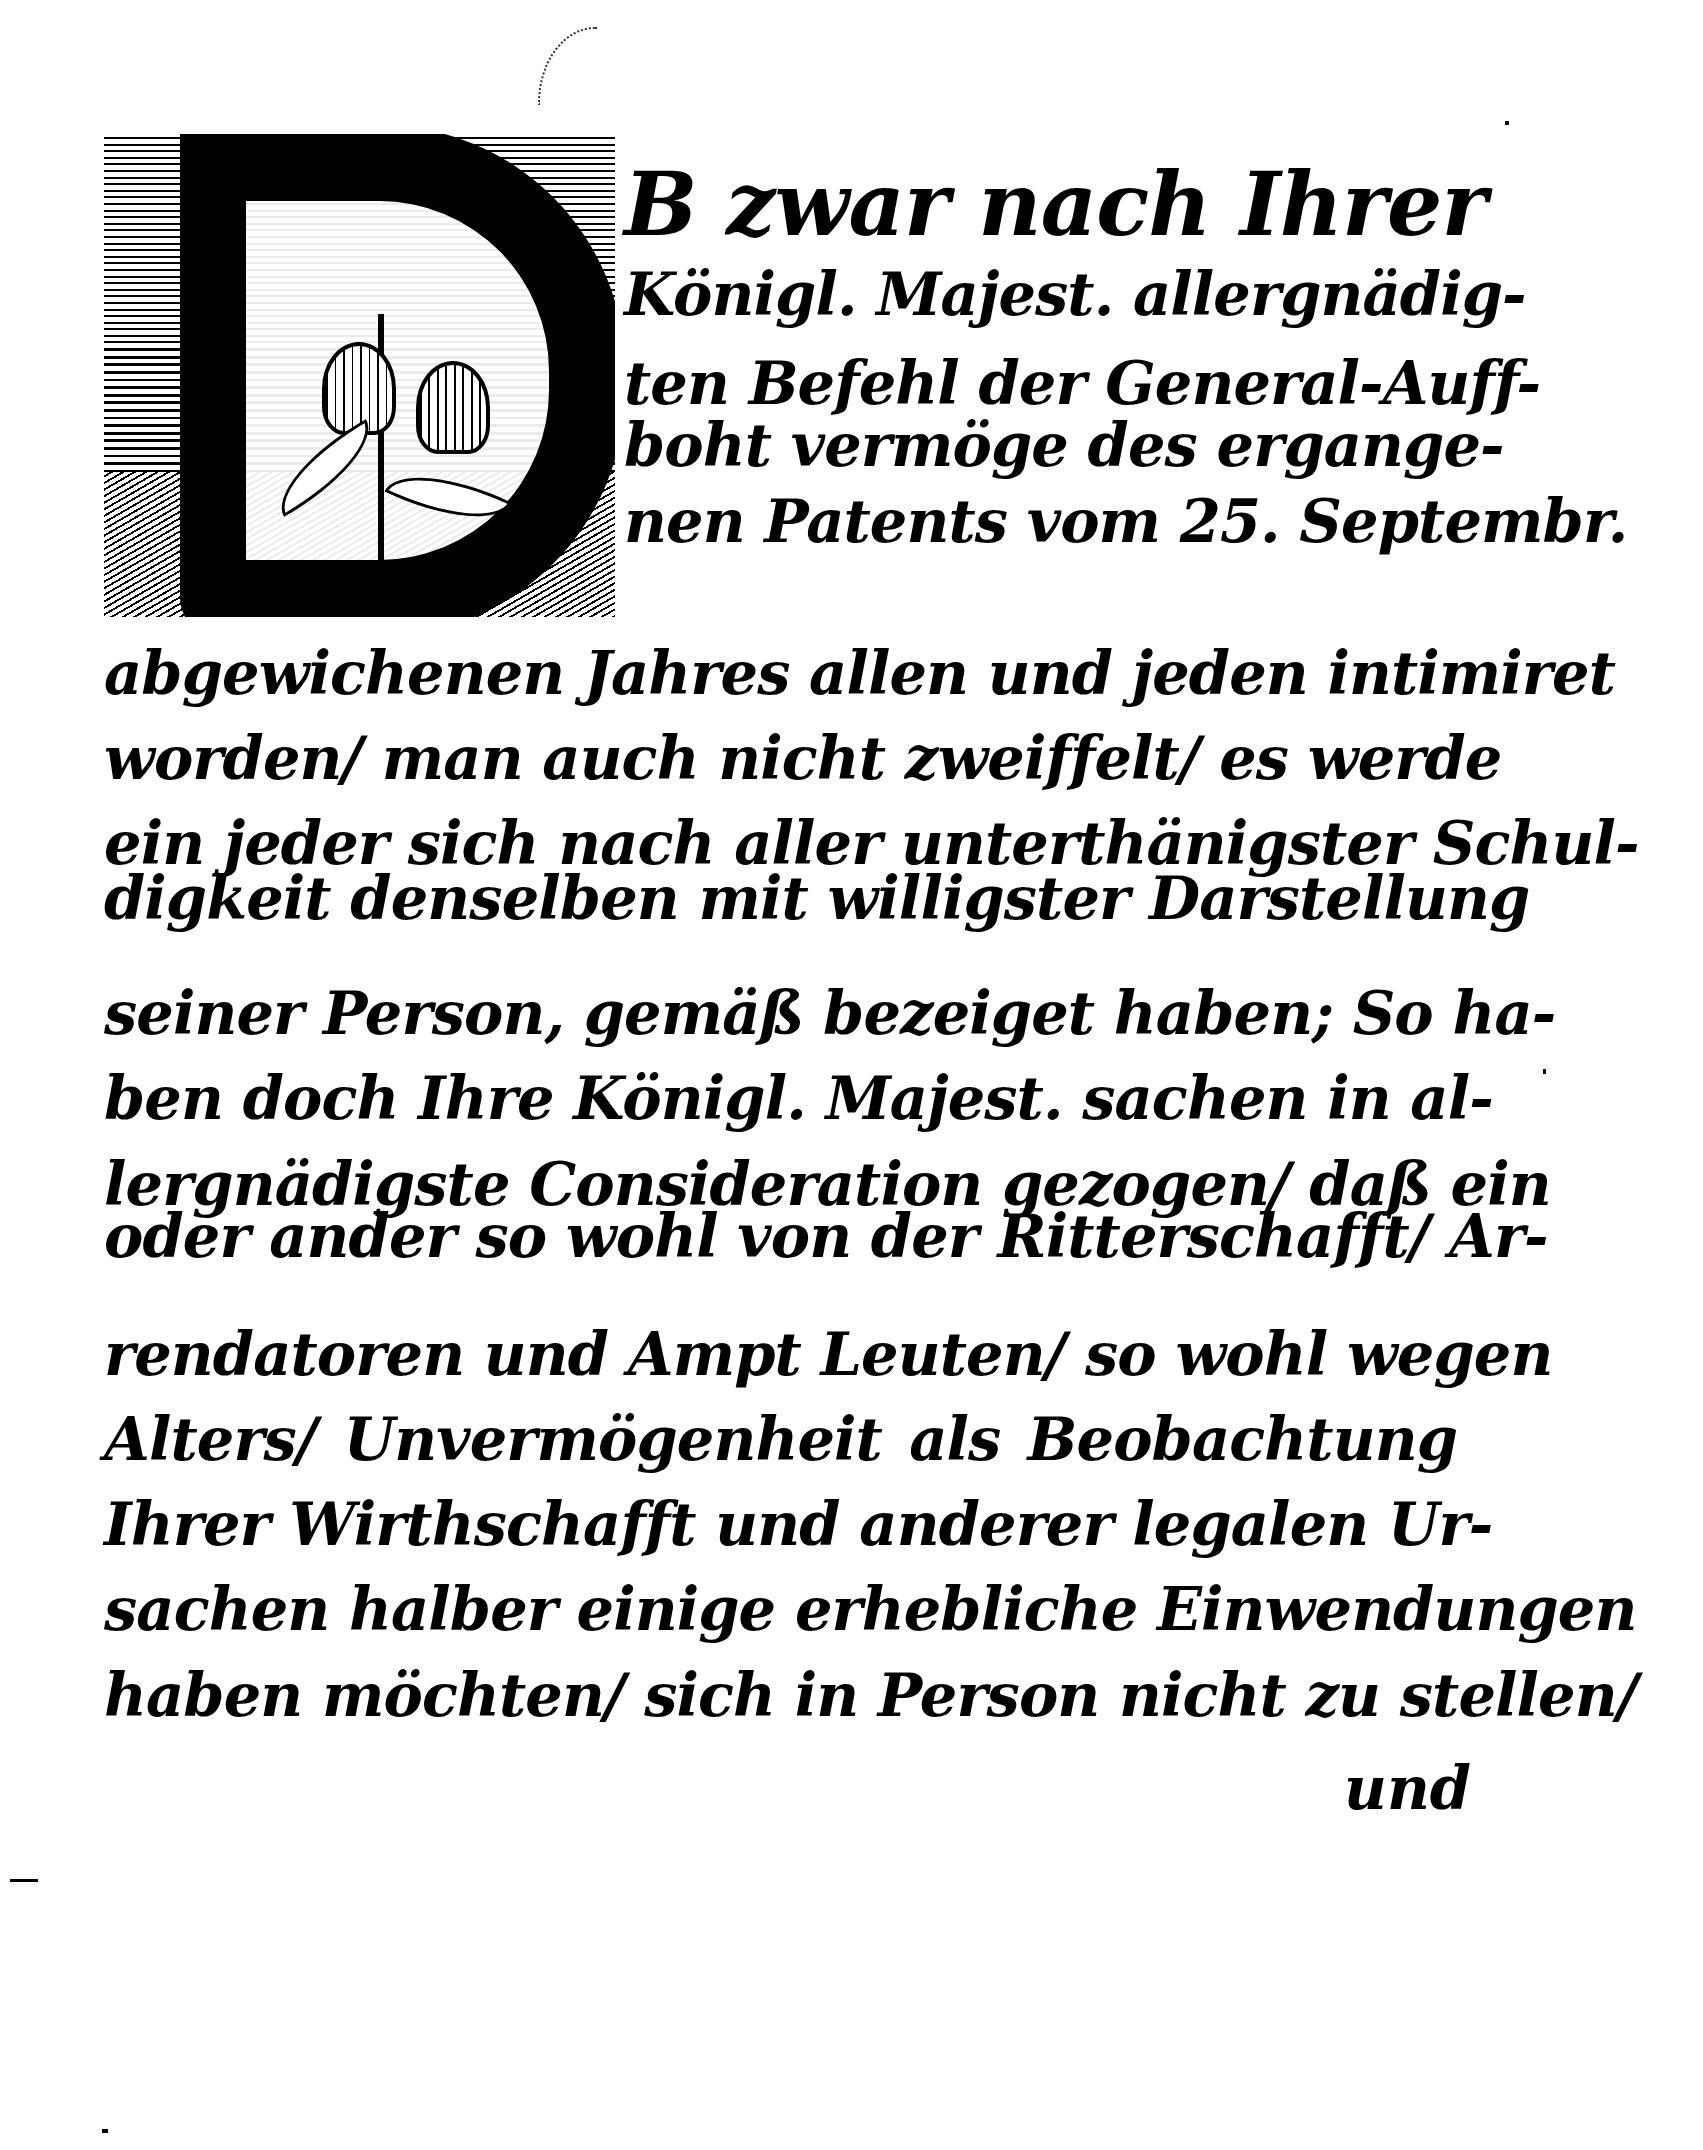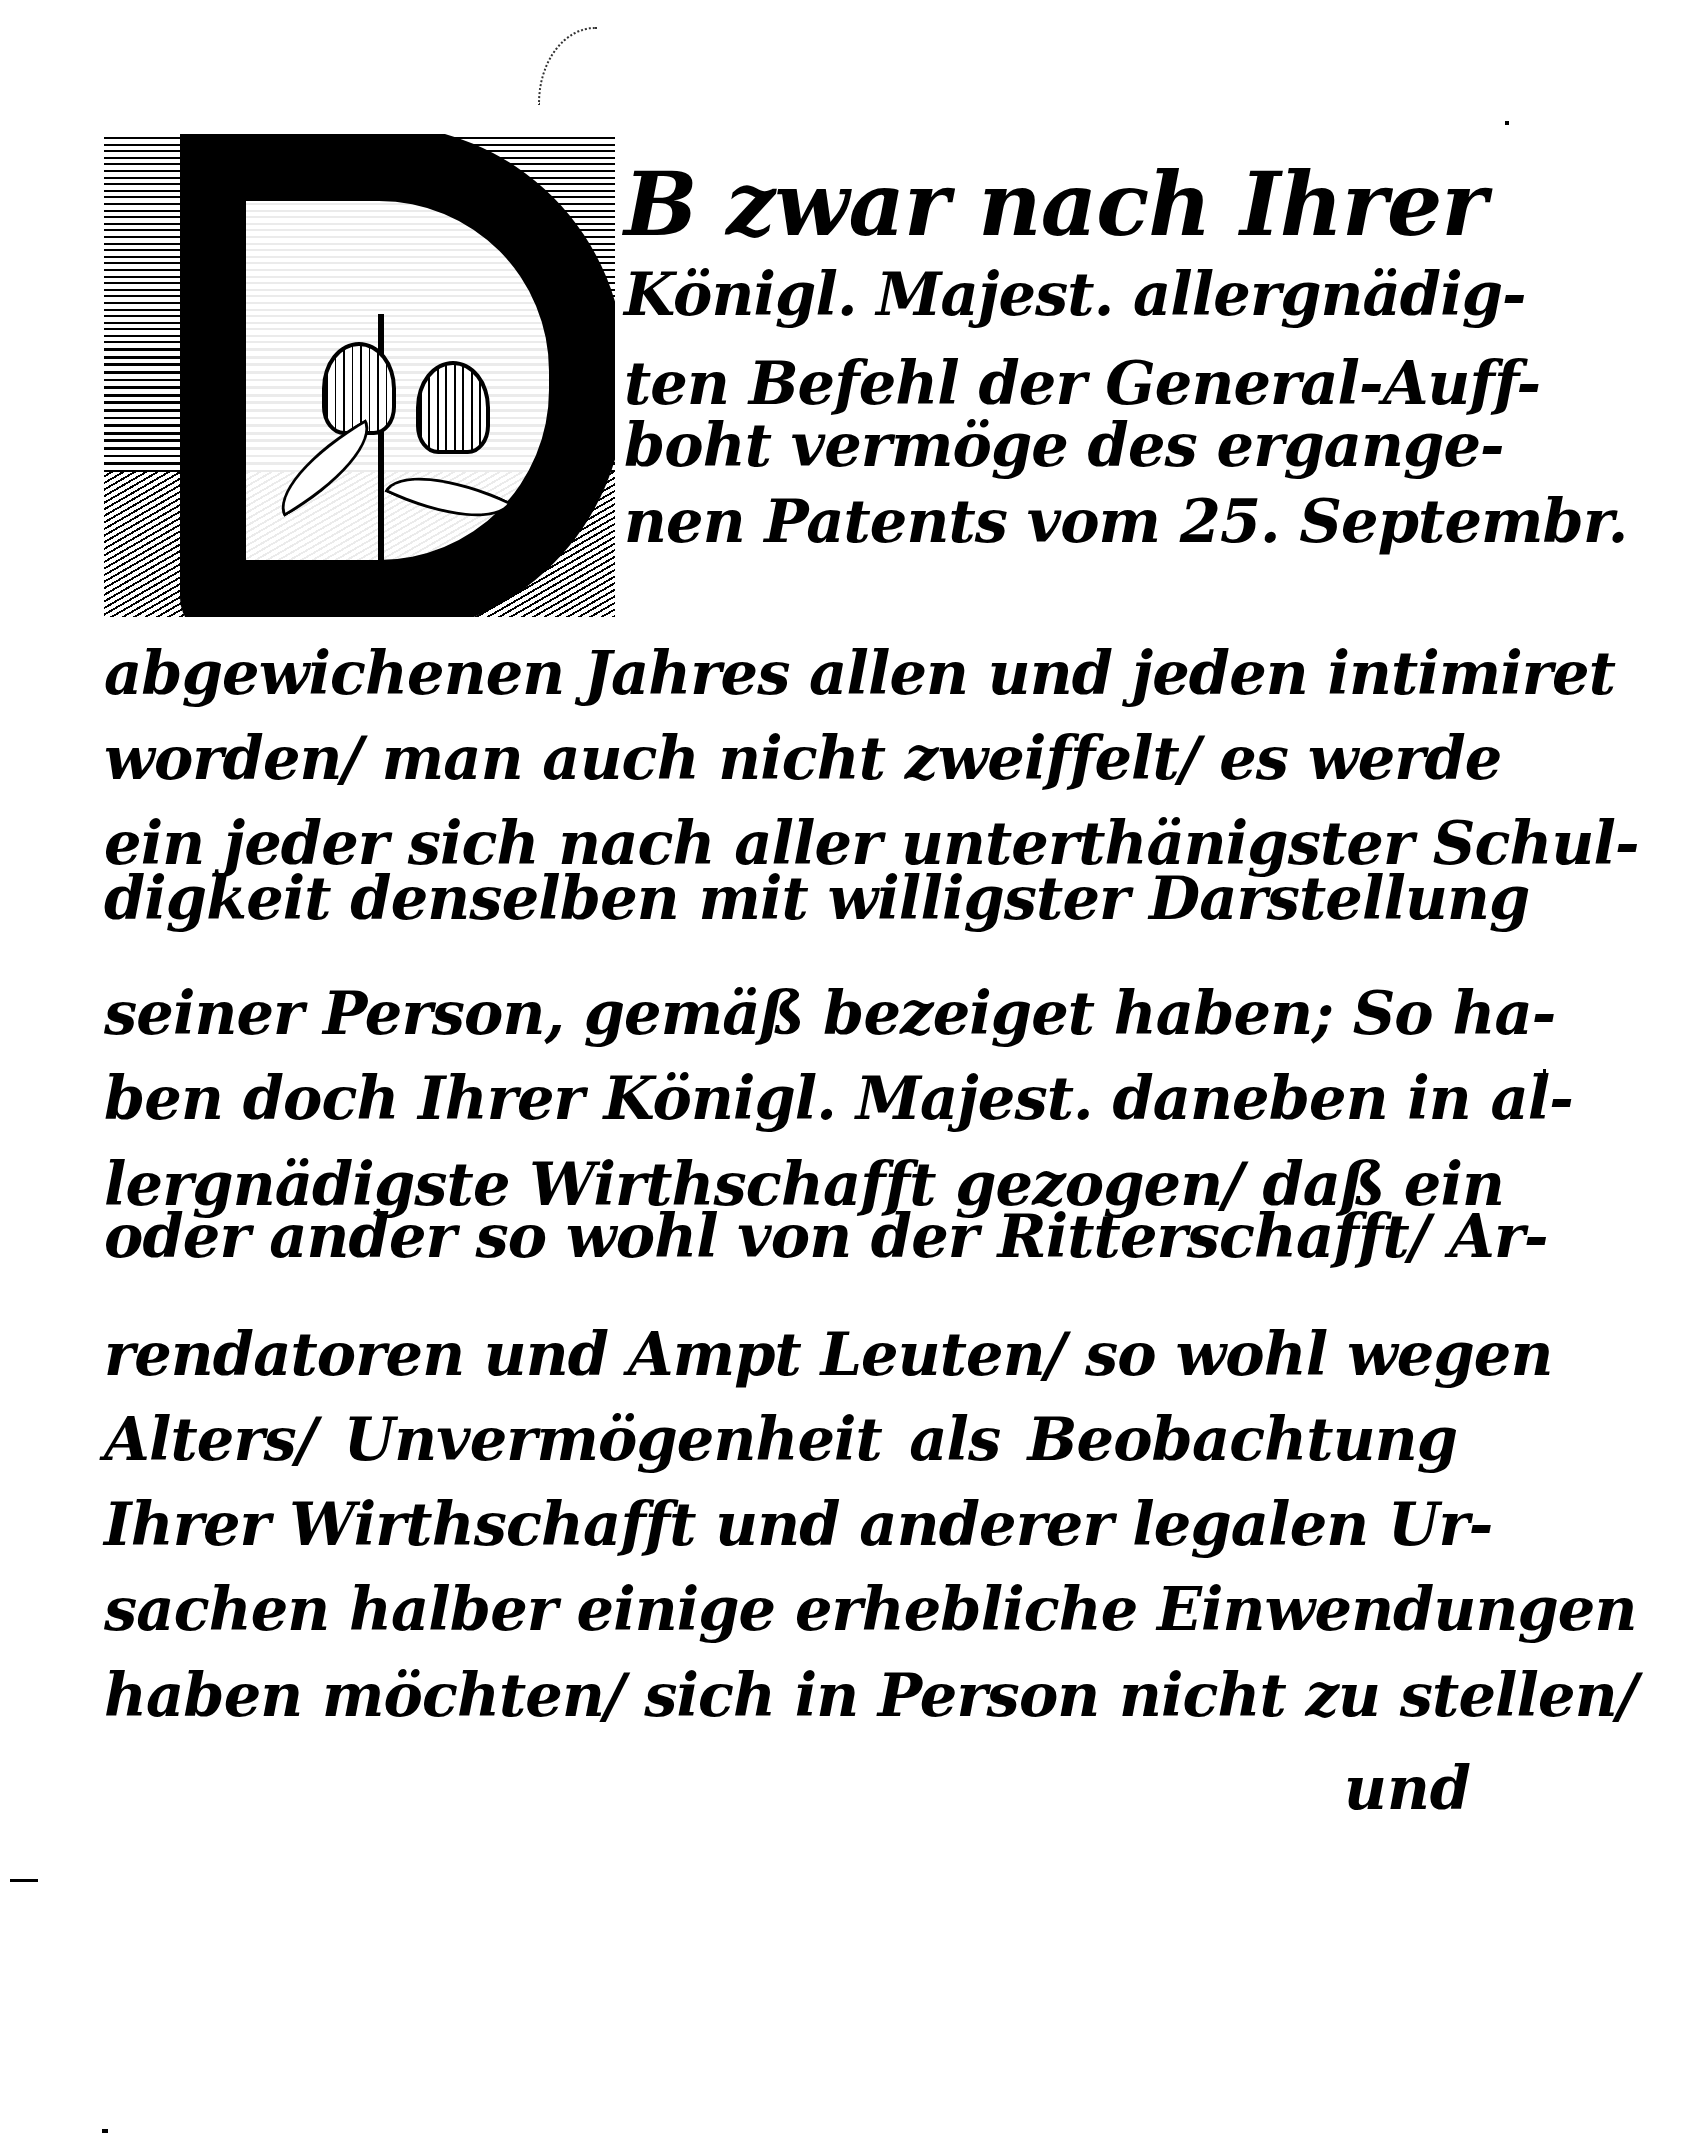--- a/index.html
+++ b/index.html
@@ -149,22 +149,22 @@
     <div class="line beside" style="top:123px;">Königl. Majest. allergnädig-</div>
     <div class="line beside" style="top:212px;">ten Befehl der General-Auff-</div>
     <div class="line beside" style="top:274px;text-align:right;">boht vermöge des ergange-</div>
     <div class="line beside" style="top:350px;">nen Patents vom 25. Septembr.</div>
 
     <div class="line body-line" style="top:502px;">abgewichenen Jahres allen und jeden intimiret</div>
     <div class="line body-line" style="top:587px;">worden/ man auch nicht zweiffelt/ es werde</div>
     <div class="line body-line" style="top:672px;">ein jeder sich nach aller unterthänigster Schul-</div>
     <div class="line body-line" style="top:727px;">digkeit denselben mit willigster Darstellung</div>
     <div class="line body-line" style="top:842px;">seiner Person, gemäß bezeiget haben; So ha-</div>
-    <div class="line body-line" style="top:927px;">ben doch Ihrer Königl. Majest. daneben in al-</div>
-    <div class="line body-line" style="top:1013px;">lergnädigste Wirthschafft gezogen/ daß ein</div>
+    <div class="line body-line" style="top:927px;">ben doch Ihre Königl. Majest. sachen in al-</div>
+    <div class="line body-line" style="top:1013px;">lergnädigste Consideration gezogen/ daß ein</div>
     <div class="line body-line" style="top:1065px;">oder ander so wohl von der Ritterschafft/ Ar-</div>
     <div class="line body-line" style="top:1183px;">rendatoren und Ampt Leuten/ so wohl wegen</div>
     <div class="line body-line" style="top:1268px;">Alters/ Unvermögenheit als Beobachtung</div>
     <div class="line body-line" style="top:1353px;">Ihrer Wirthschafft und anderer legalen Ur-</div>
     <div class="line body-line" style="top:1438px;">sachen halber einige erhebliche Einwendungen</div>
     <div class="line body-line" style="top:1524px;">haben möchten/ sich in Person nicht zu stellen/</div>
   </div>
 
   <div class="catchword">und</div>
 </div>

